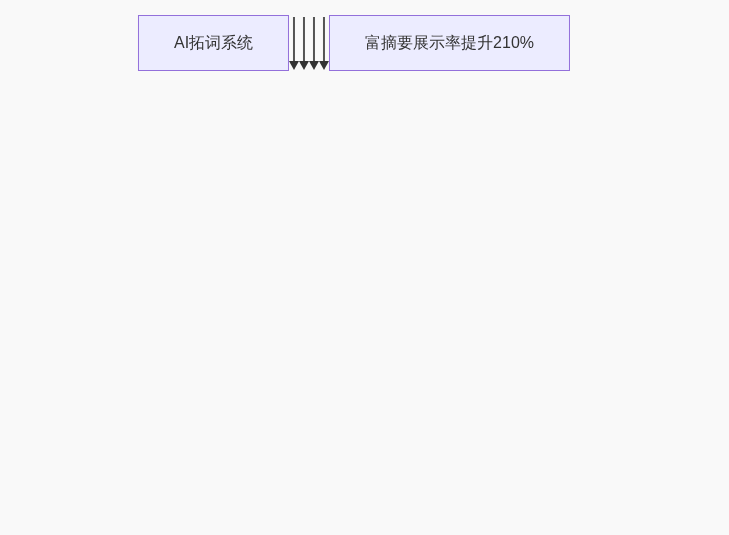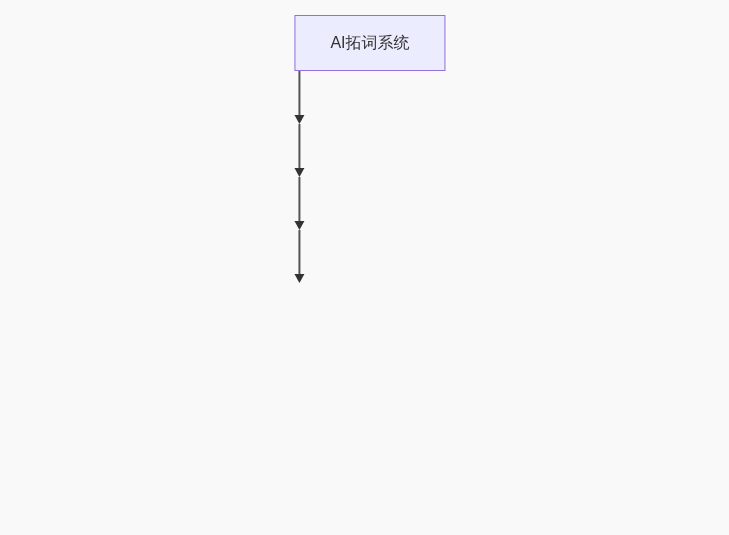--- a/index.html
+++ b/index.html
@@ -18,26 +18,25 @@
     font-family: "Liberation Sans", sans-serif;
   }
   body { background: var(--background); }
   .canvas {
     position: relative;
     width: 729px;
     height: 535px;
   }
   .flow-column {
     position: absolute;
-    left: 370px;
+    left: 354px;
     top: 15px;
     transform: translateX(-50%);
     display: flex;
-    flex-direction: column;
-    align-items: flex-start;
+    align-items: center;
   }
   .node {
     height: 56px;
     display: flex;
     align-items: center;
     justify-content: center;
     padding: 0 35px;
     background: var(--node-fill);
     border: 1px solid var(--node-border);
     color: var(--text);
@@ -89,15 +88,18 @@
       <div class="line"></div>
       <div class="head"></div>
     </div>
 
 
     <div class="edge">
       <div class="line"></div>
       <div class="head"></div>
     </div>
 
+    <div class="node">
+      <span>富摘要展示率提升210%</span>
+    </div>
 
   </div>
 </div>
 
 </body></html>

